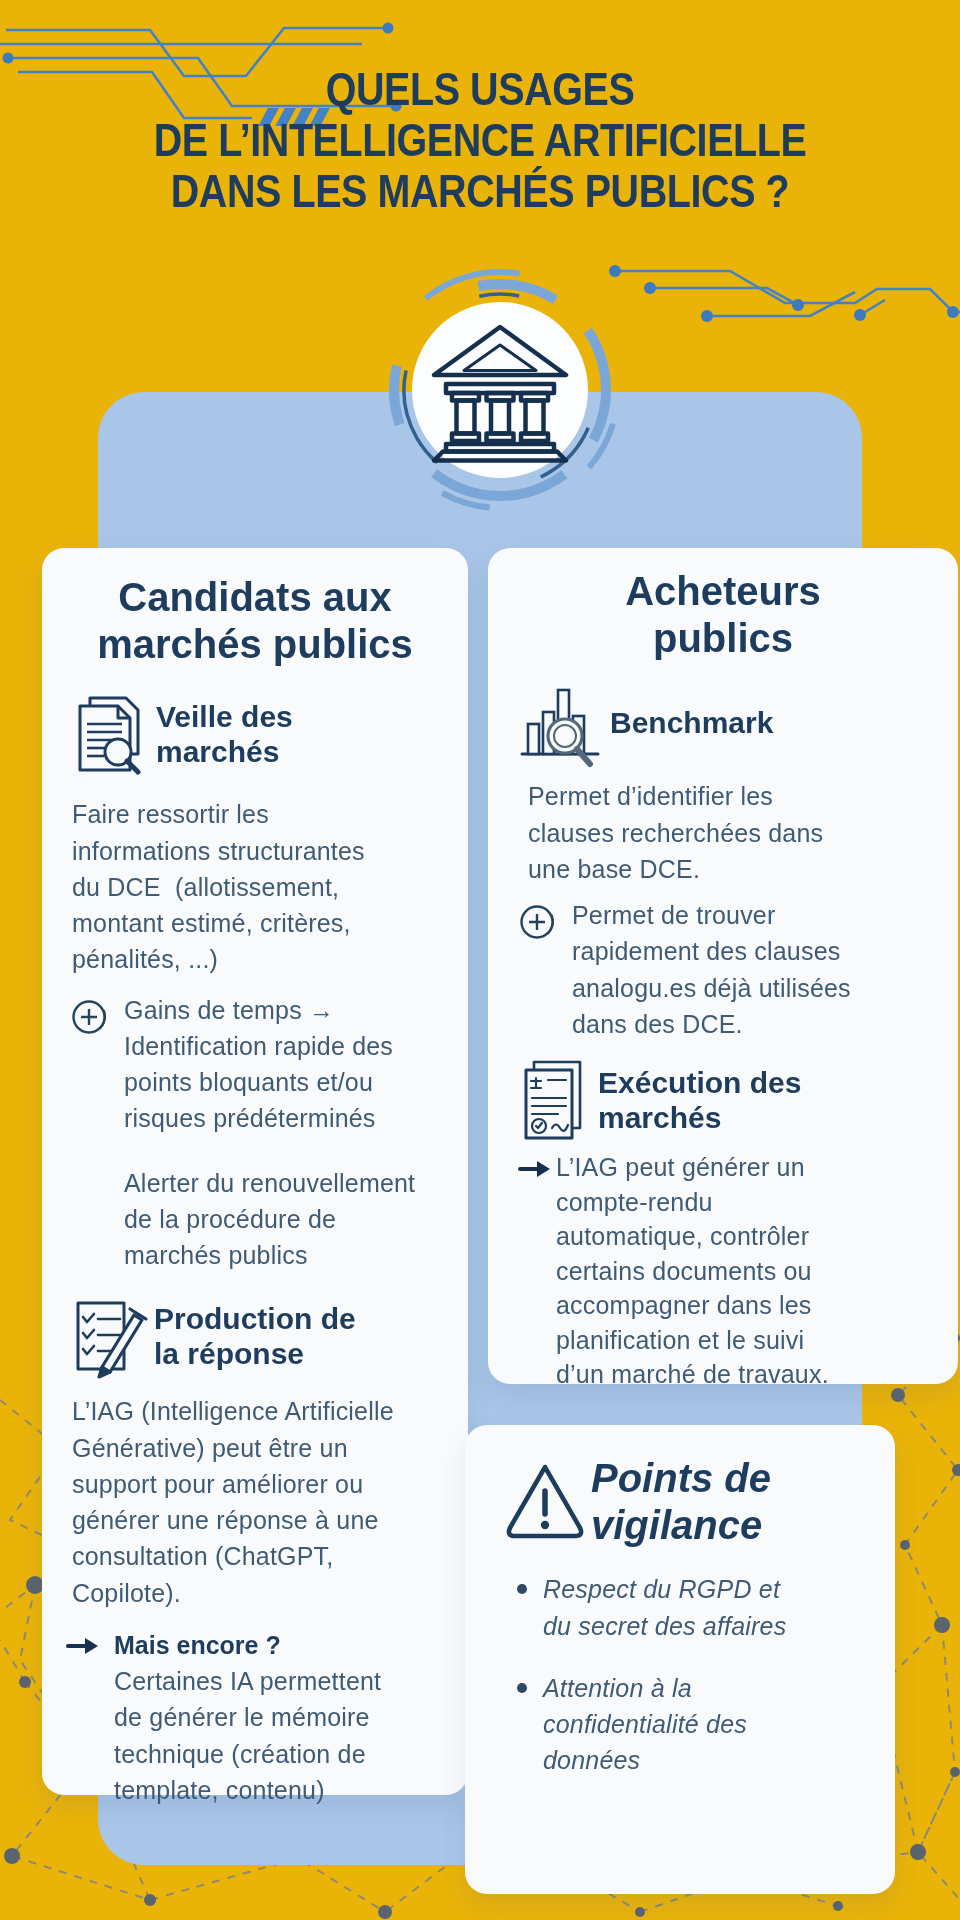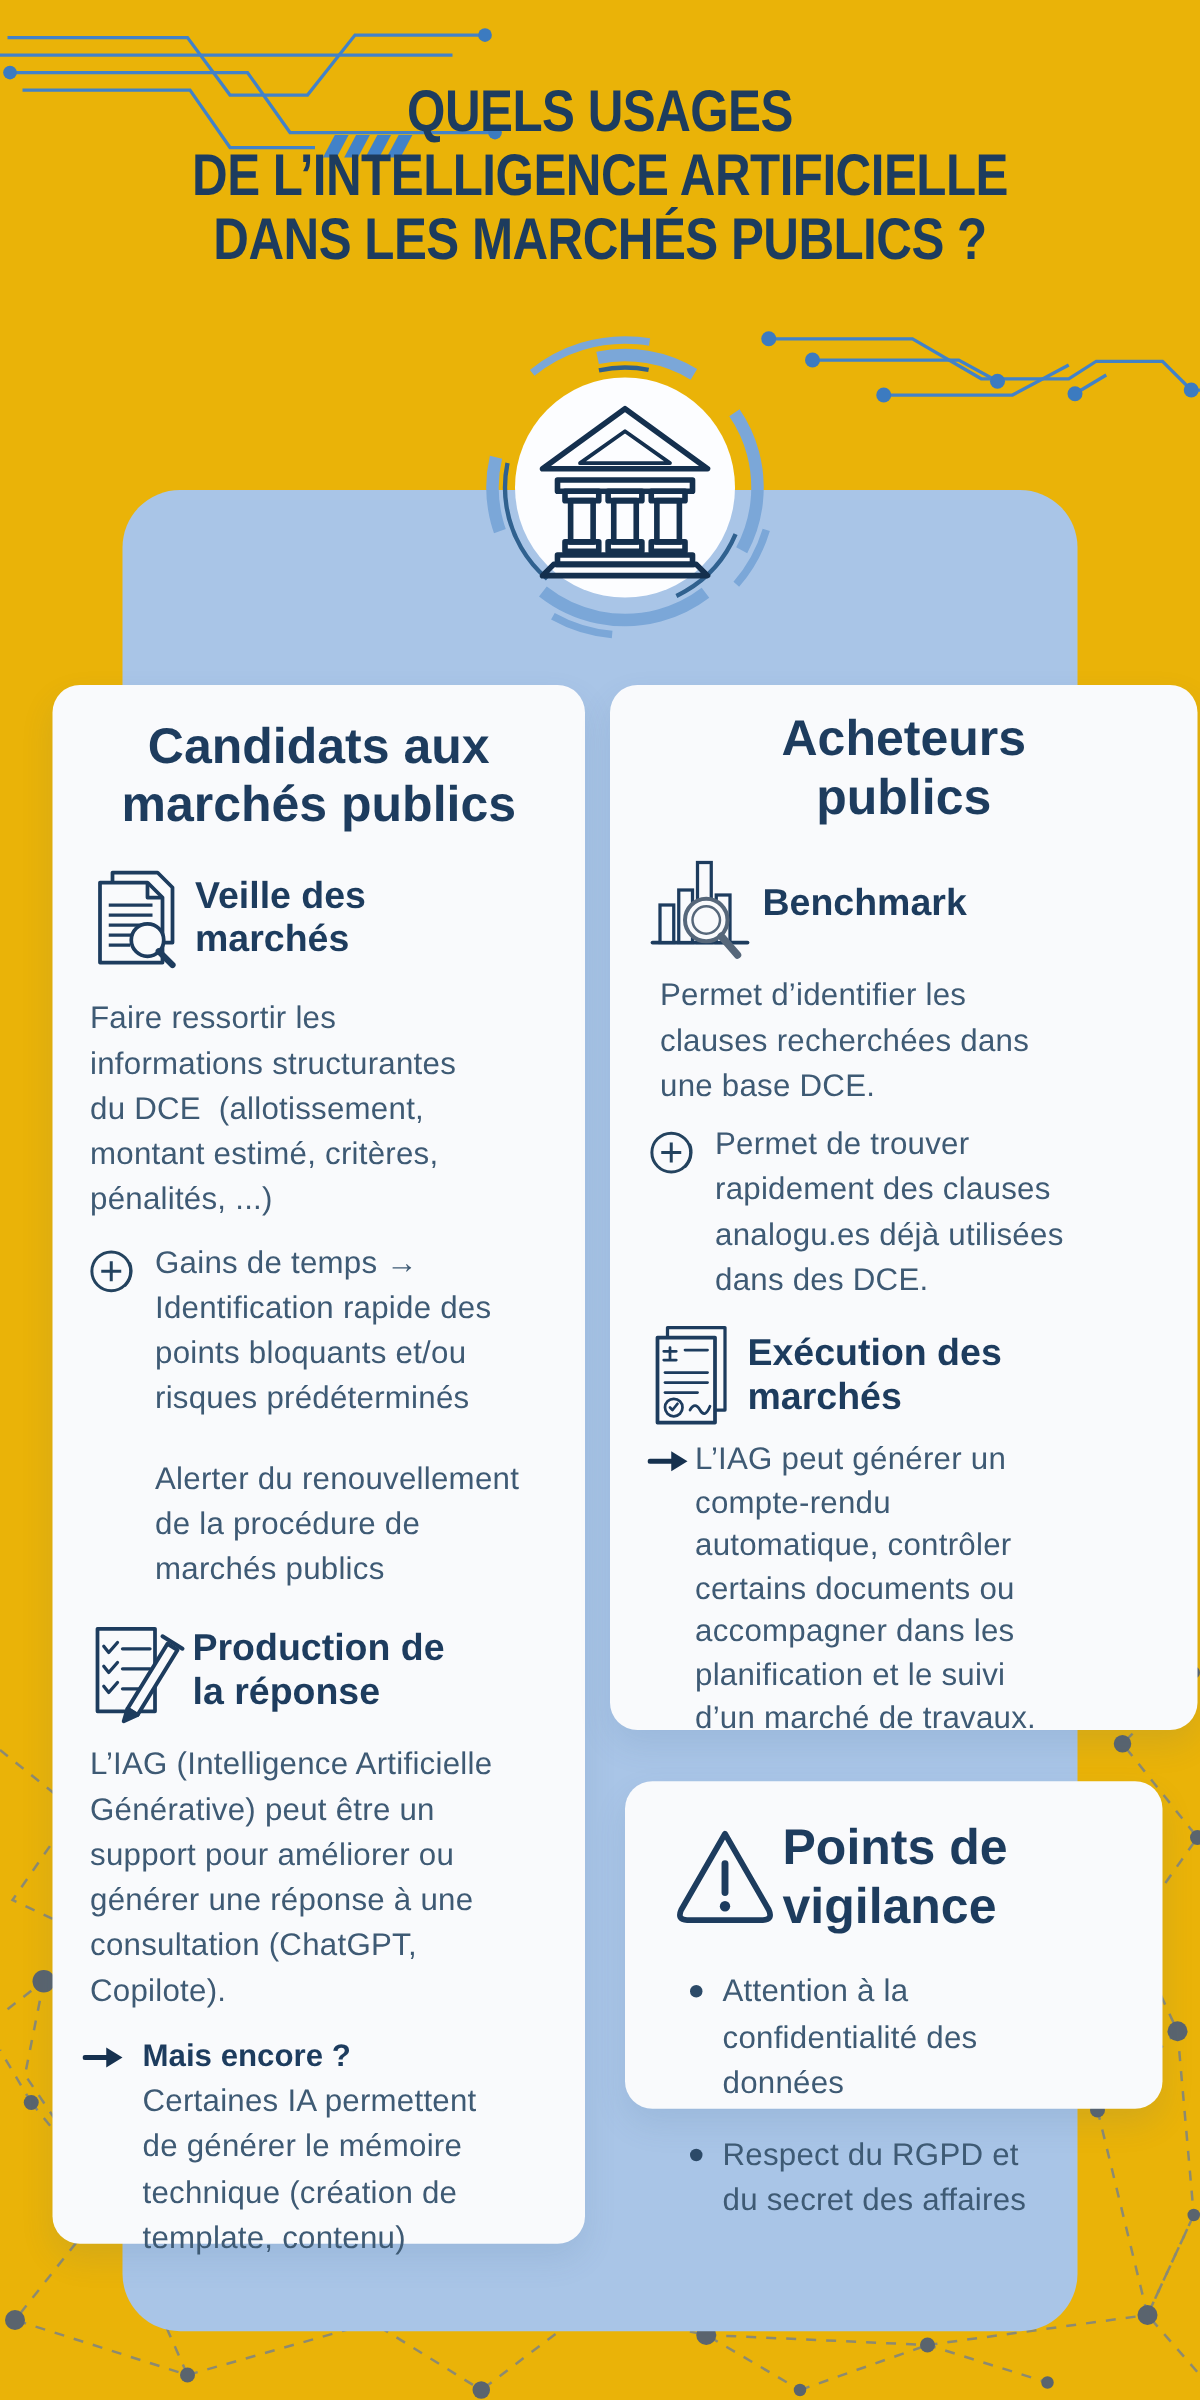--- a/index.html
+++ b/index.html
@@ -16,21 +16,21 @@
   
   .title{position:absolute;left:0;top:64px;width:960px;text-align:center;z-index:2;
          color:#1d3c5e;font-weight:800;font-size:47px;line-height:1.08;letter-spacing:-0.5px;
          transform:scaleX(0.84);transform-origin:50% 0;}
 
   
   .card{position:absolute;background:#f9fafc;border-radius:22px;z-index:2;
         box-shadow:0 12px 26px rgba(60,95,140,0.12);}
   .card.left{left:42px;top:548px;width:426px;height:1247px;}
   .card.right{left:488px;top:548px;width:470px;height:836px;}
-  .card.points{left:500px;top:1425px;width:430px;height:262px;}
+  .card.points{left:465px;top:1425px;width:430px;height:469px;font-style:italic;}
 
   .card-title{margin:26px auto 0;text-align:center;font-size:40px;font-weight:700;
               color:#1d3c5e;line-height:1.18;white-space:pre-wrap;}
 
   .sec{display:flex;align-items:center;gap:0;margin-left:26px;}
   .sec .ic{flex:0 0 auto;}
   .sec-title{font-size:30px;font-weight:700;color:#1d3c5e;line-height:1.18;white-space:pre-wrap;}
 
   .body{font-size:25px;line-height:1.45;color:#3e5a74;letter-spacing:0.2px;white-space:pre-wrap;}
 
@@ -332,26 +332,26 @@
         <g stroke="#1d3c5e" fill="none" stroke-linejoin="round" stroke-linecap="round">
           <path d="M50,12 L88,78 Q92,87 83,87 H17 Q8,87 12,78 Z" stroke-width="5"></path>
           <path d="M50,38 V63" stroke-width="6"></path>
           <circle cx="50" cy="75" r="4.5" fill="#1d3c5e" stroke="none"></circle>
         </g>
       </svg>
       <div class="card-title" style="margin:0;text-align:left;">Points de
 vigilance</div>
     </div>
 
+    <div class="vrow" style="margin-top:22px;">
+      <span class="dot"></span>
+      <div class="body">Respect du RGPD et
+du secret des affaires</div>
+    </div>
     <div class="vrow" style="margin-top:26px;">
       <span class="dot"></span>
       <div class="body">Attention à la
 confidentialité des
 données</div>
     </div>
-    <div class="vrow" style="margin-top:22px;">
-      <span class="dot"></span>
-      <div class="body">Respect du RGPD et
-du secret des affaires</div>
-    </div>
   </div>
 
 </div>
 
 </body></html>

